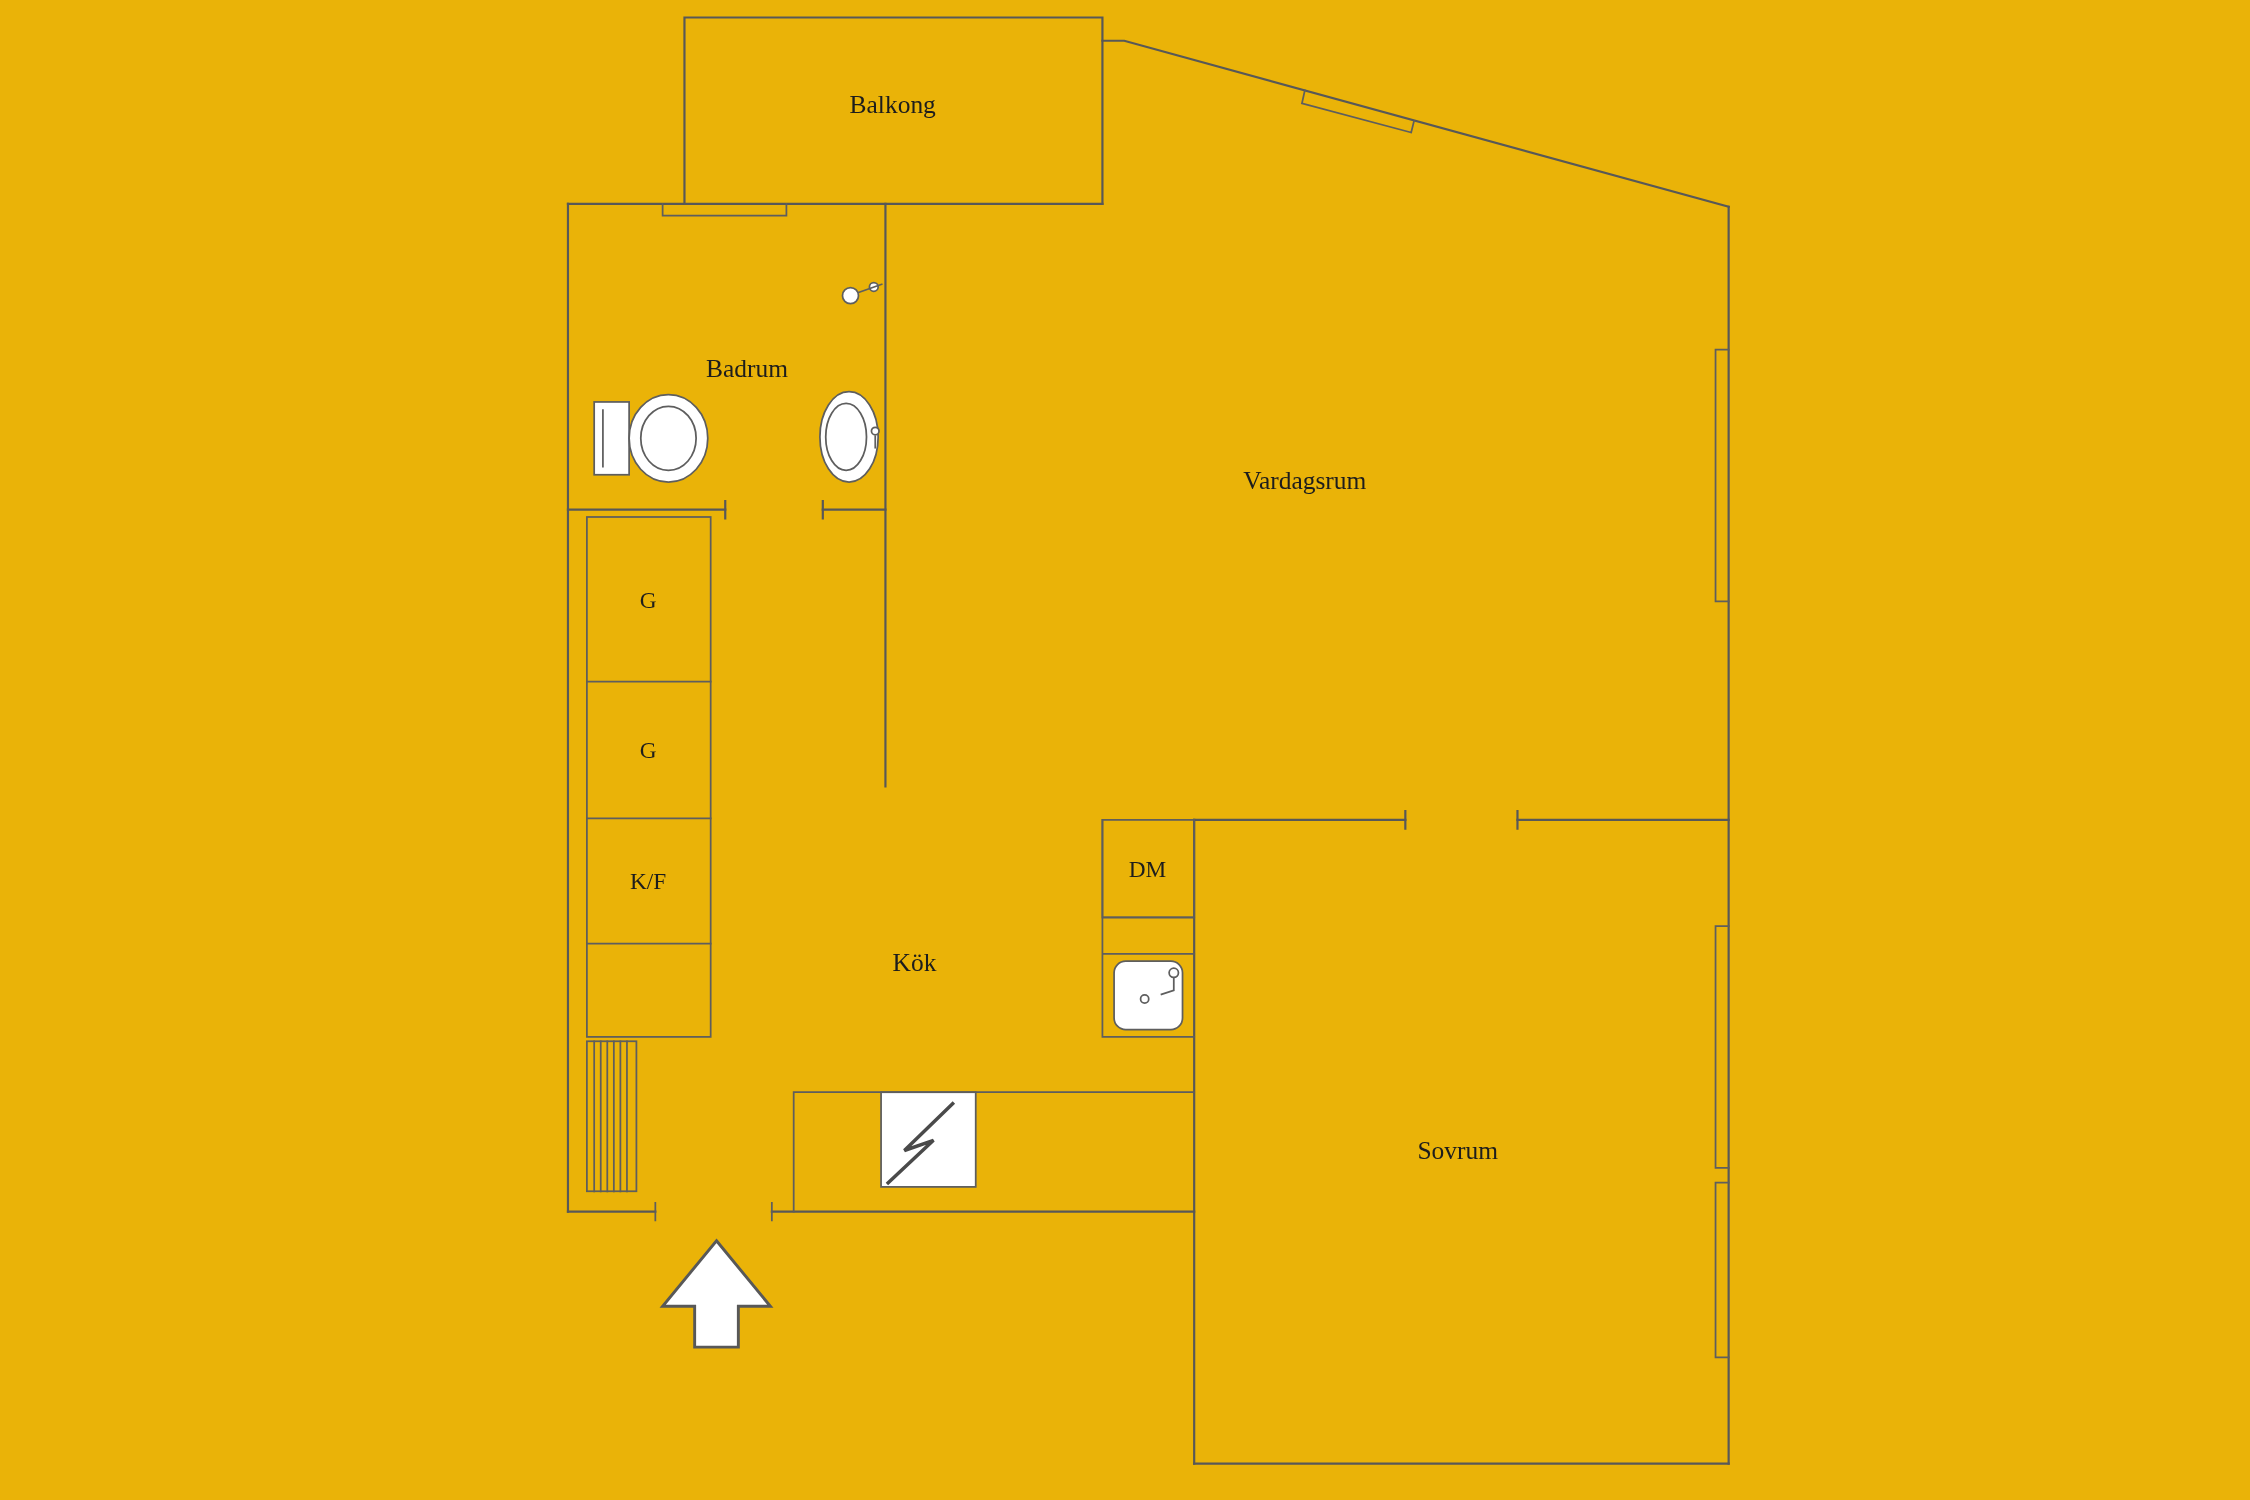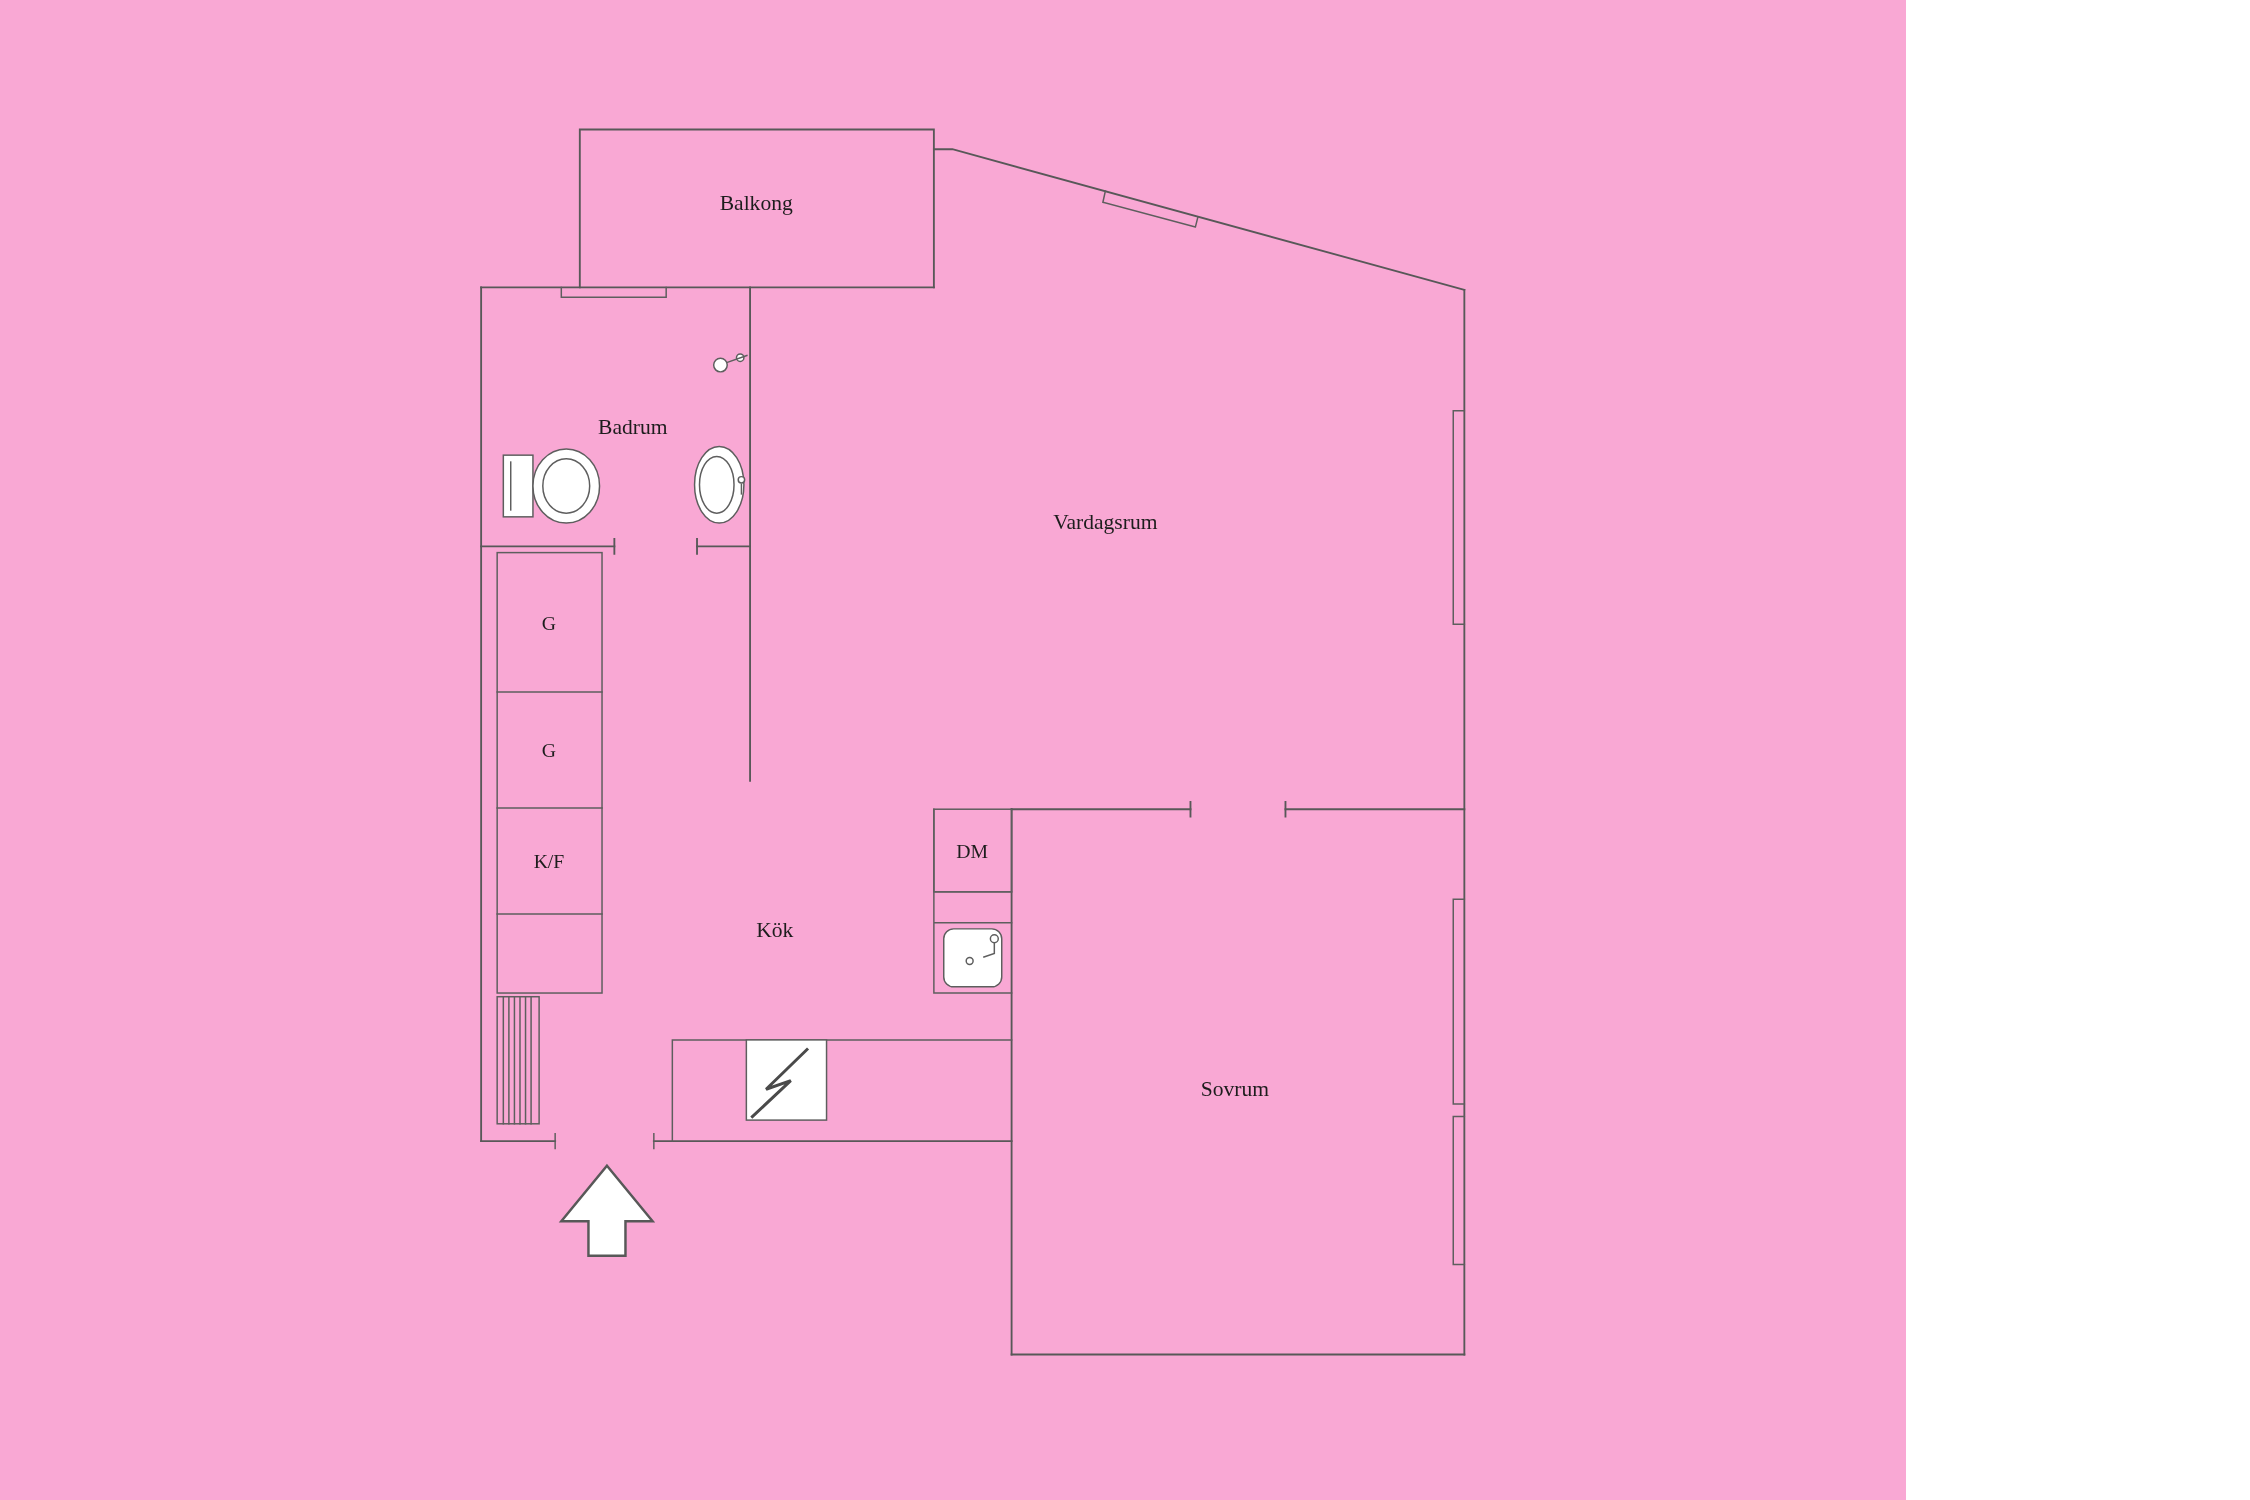--- a/index.html
+++ b/index.html
@@ -4,23 +4,23 @@
 <style>
   html, body {
     margin: 0;
     padding: 0;
     width: 2250px;
     height: 1500px;
     background: #ffffff;
   }
   .stage {
     position: relative;
-    width: 1906px;
+    width: 2250px;
     height: 1500px;
-    background: #f9a8d4;
+    background: #eab308;
     overflow: hidden;
   }
   svg { display: block; width: 100%; height: 100%; }
 
   .wall {
     stroke: #585858;
     stroke-width: 1.5;
     fill: none;
     stroke-linecap: square;
   }

